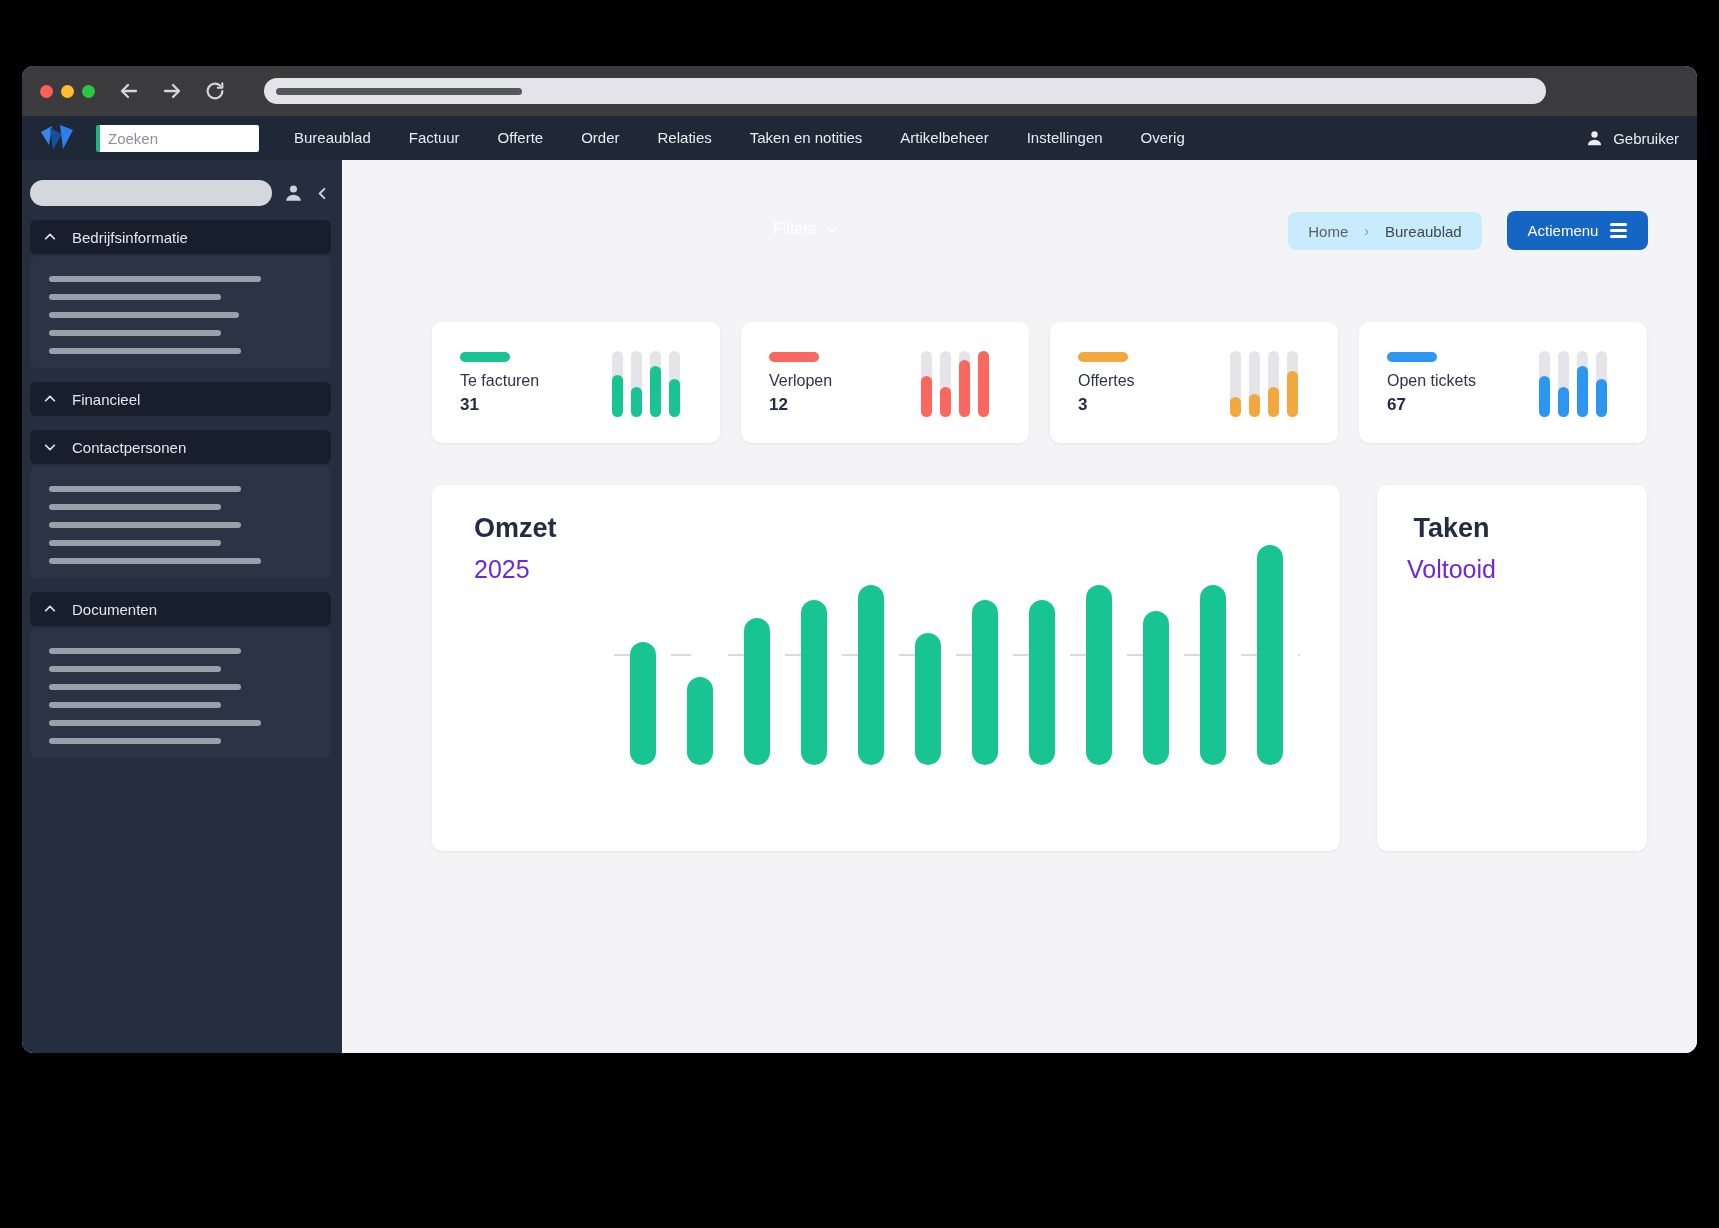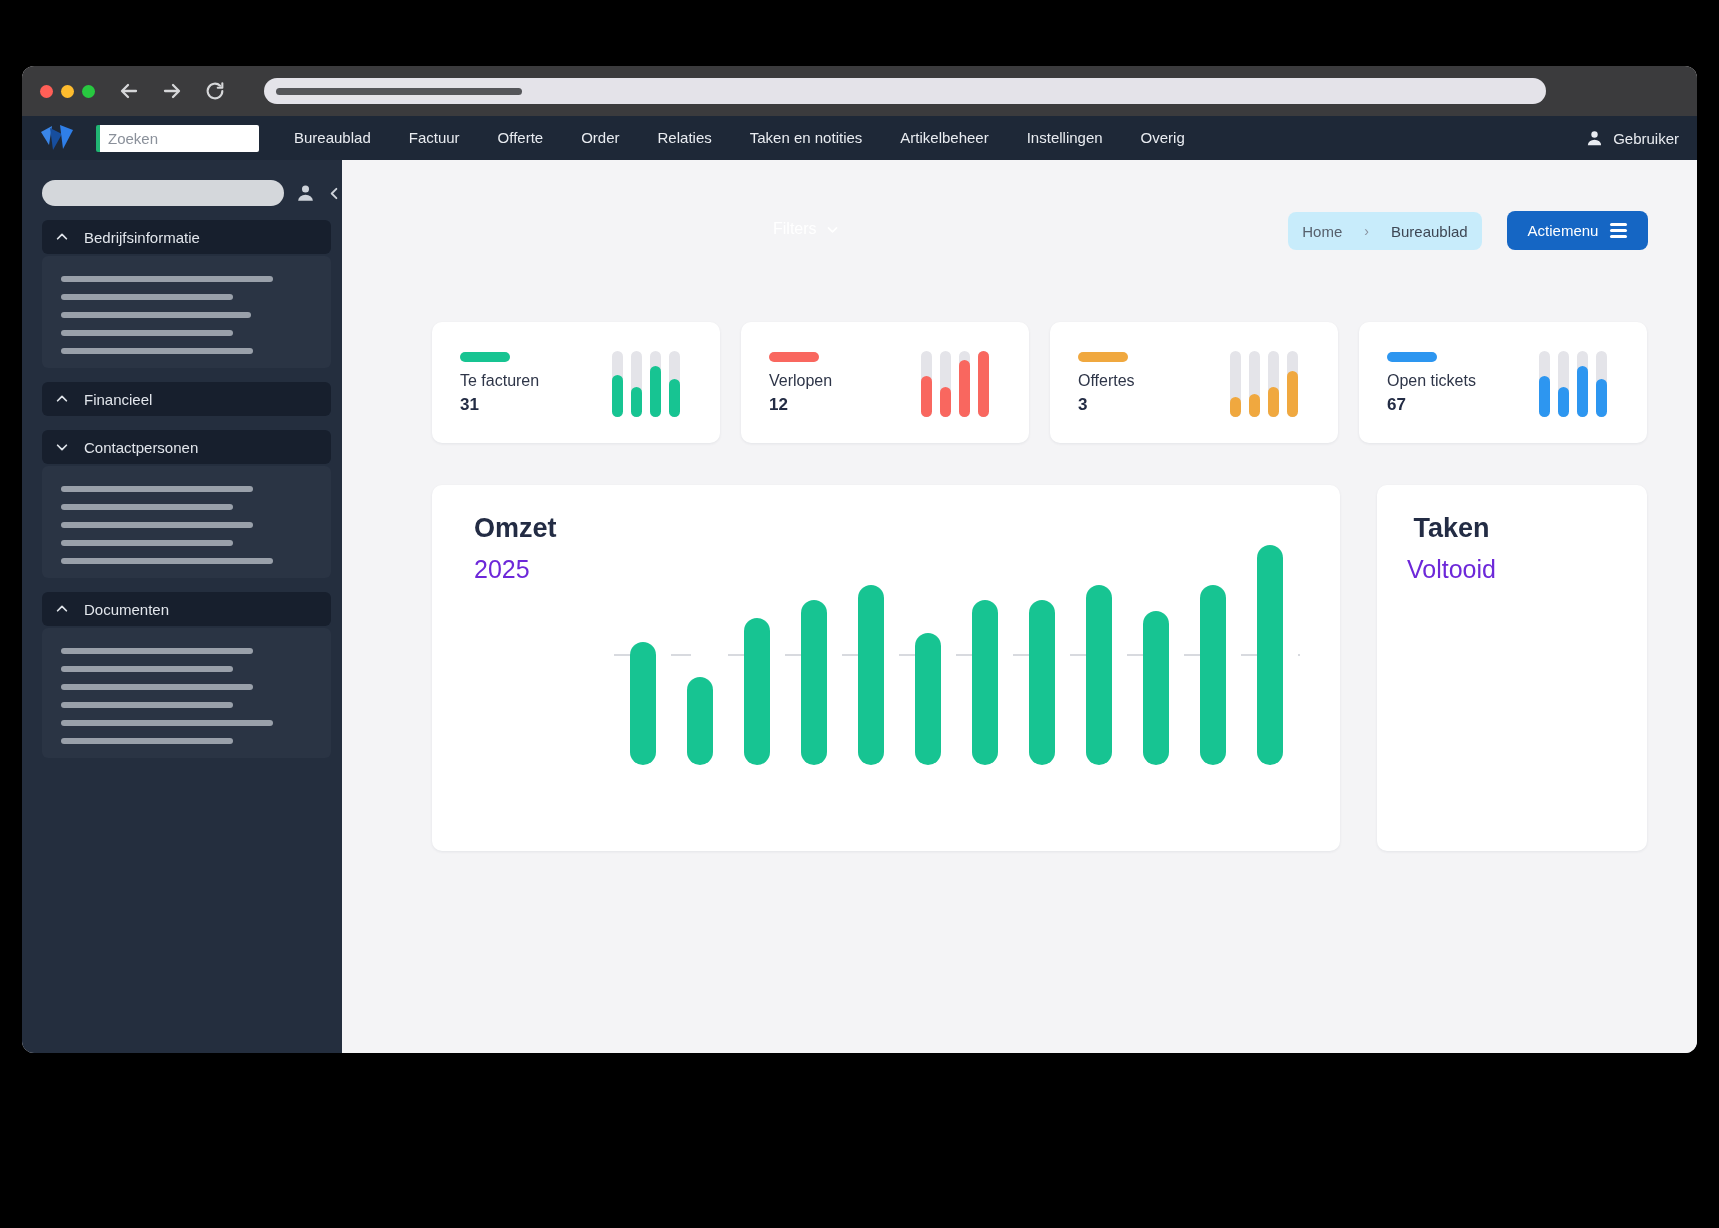--- a/index.html
+++ b/index.html
@@ -24,38 +24,38 @@
   .nav-search { width:163px; height:27px; margin-left:22px; border:none; border-left:4px solid #21B573;
                 border-radius:2px; background:#fff; padding:0 8px; font-size:15px; color:#333;
                 font-family:"Liberation Sans", sans-serif; outline:none; }
   .nav-search::placeholder { color:#8A909A; }
   .nav-items { display:flex; margin-left:16px; }
   .nav-item { color:#E9ECF1; font-size:15px; padding:0 19px; line-height:44px; cursor:pointer; white-space:nowrap; }
   .nav-user { margin-left:auto; display:flex; align-items:center; gap:9px; color:#E9ECF1; font-size:15px; cursor:pointer; }
 
   
   .body-row { display:flex; height:893px; }
-  .sidebar { width:320px; background:#242E3E; padding:20px 11px 0 20px; flex:0 0 auto; }
+  .sidebar { width:320px; background:#242E3E; padding:20px 11px 0 8px; flex:0 0 auto; }
   .main { flex:1; position:relative; background:#F4F4F6; }
 
   
   .side-search-row { display:flex; align-items:center; gap:11px; margin-bottom:10px; }
   .side-search { flex:0 0 242px; height:26px; border-radius:13px; background:#D4D7DB; border:none; cursor:text; }
   .side-icon { display:flex; align-items:center; justify-content:center; cursor:pointer; }
   .section-header { height:34px; background:#171F2D; border-radius:6px; margin-top:14px;
                     display:flex; align-items:center; gap:15px; padding-left:13px; cursor:pointer; }
   .section-header .label { color:#E2E6EC; font-size:15px; }
   .section-panel { background:#2A3444; border-radius:6px; margin-top:2px; padding:8px 0 14px; }
   .skel { height:6px; border-radius:3px; background:#99A0AA; margin:12px 0 0 19px; }
 
   
   .filters { position:absolute; left:431px; top:60px; display:flex; align-items:center; gap:9px;
              color:#FFFFFF; font-size:16px; cursor:pointer; }
   .breadcrumb { position:absolute; left:946px; top:52px; width:194px; height:38px; background:#C8ECFB;
-                border-radius:8px; display:flex; align-items:center; justify-content:center; gap:22px; font-size:15px; }
+                border-radius:8px; display:flex; align-items:center; justify-content:center; gap:16px; font-size:15px; }
   .crumb-home { color:#57606C; cursor:pointer; }
   .crumb-sep { color:#8A93A0; font-size:14px; }
   .crumb-cur { color:#3E4754; }
   .action-btn { position:absolute; left:1165px; top:51px; width:141px; height:39px; background:#1566C4;
                 border:none; border-radius:8px; color:#fff; font-size:15px; display:flex; align-items:center;
                 justify-content:center; gap:12px; cursor:pointer; font-family:"Liberation Sans", sans-serif; }
   .burger { display:flex; flex-direction:column; gap:3.5px; }
   .burger span { width:17px; height:2.4px; background:#fff; border-radius:2px; }
 
   

